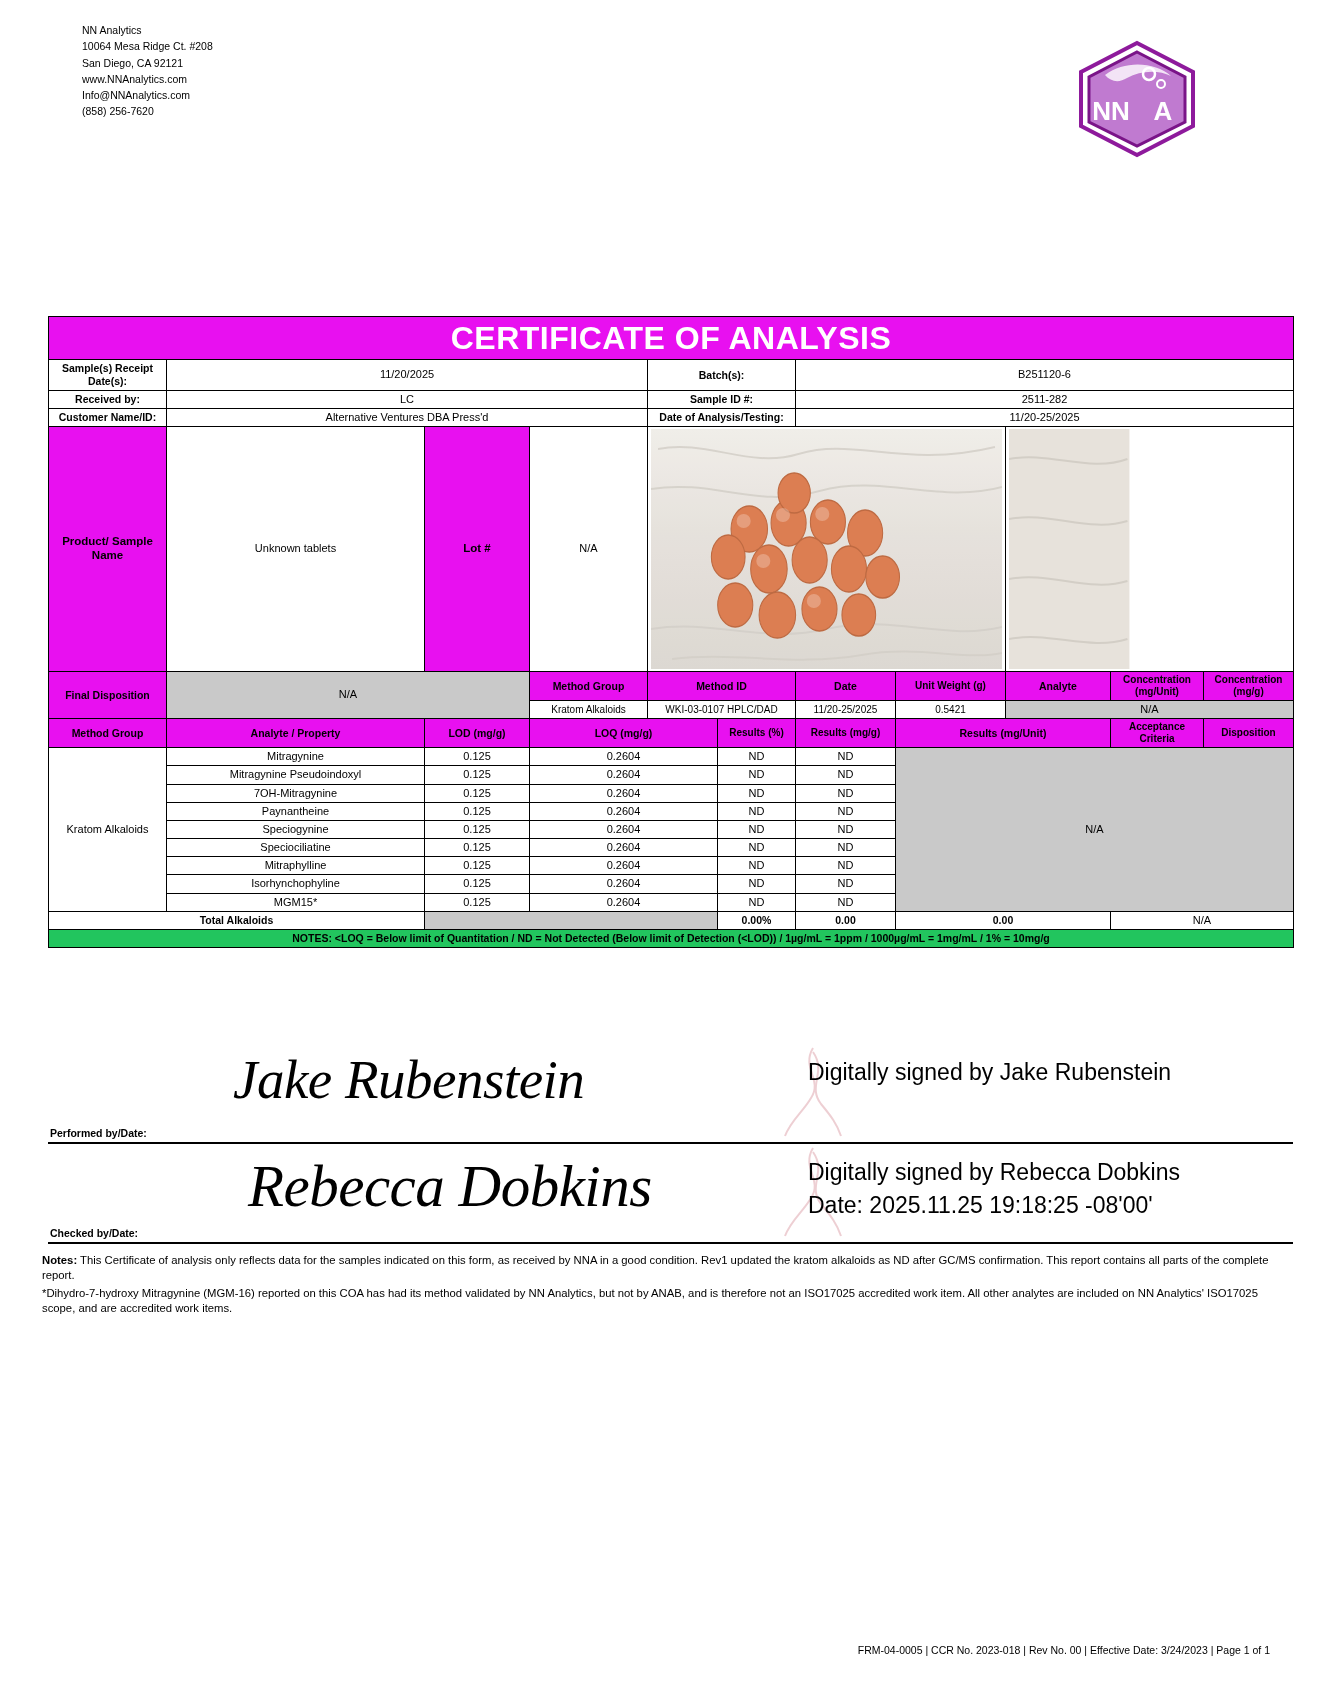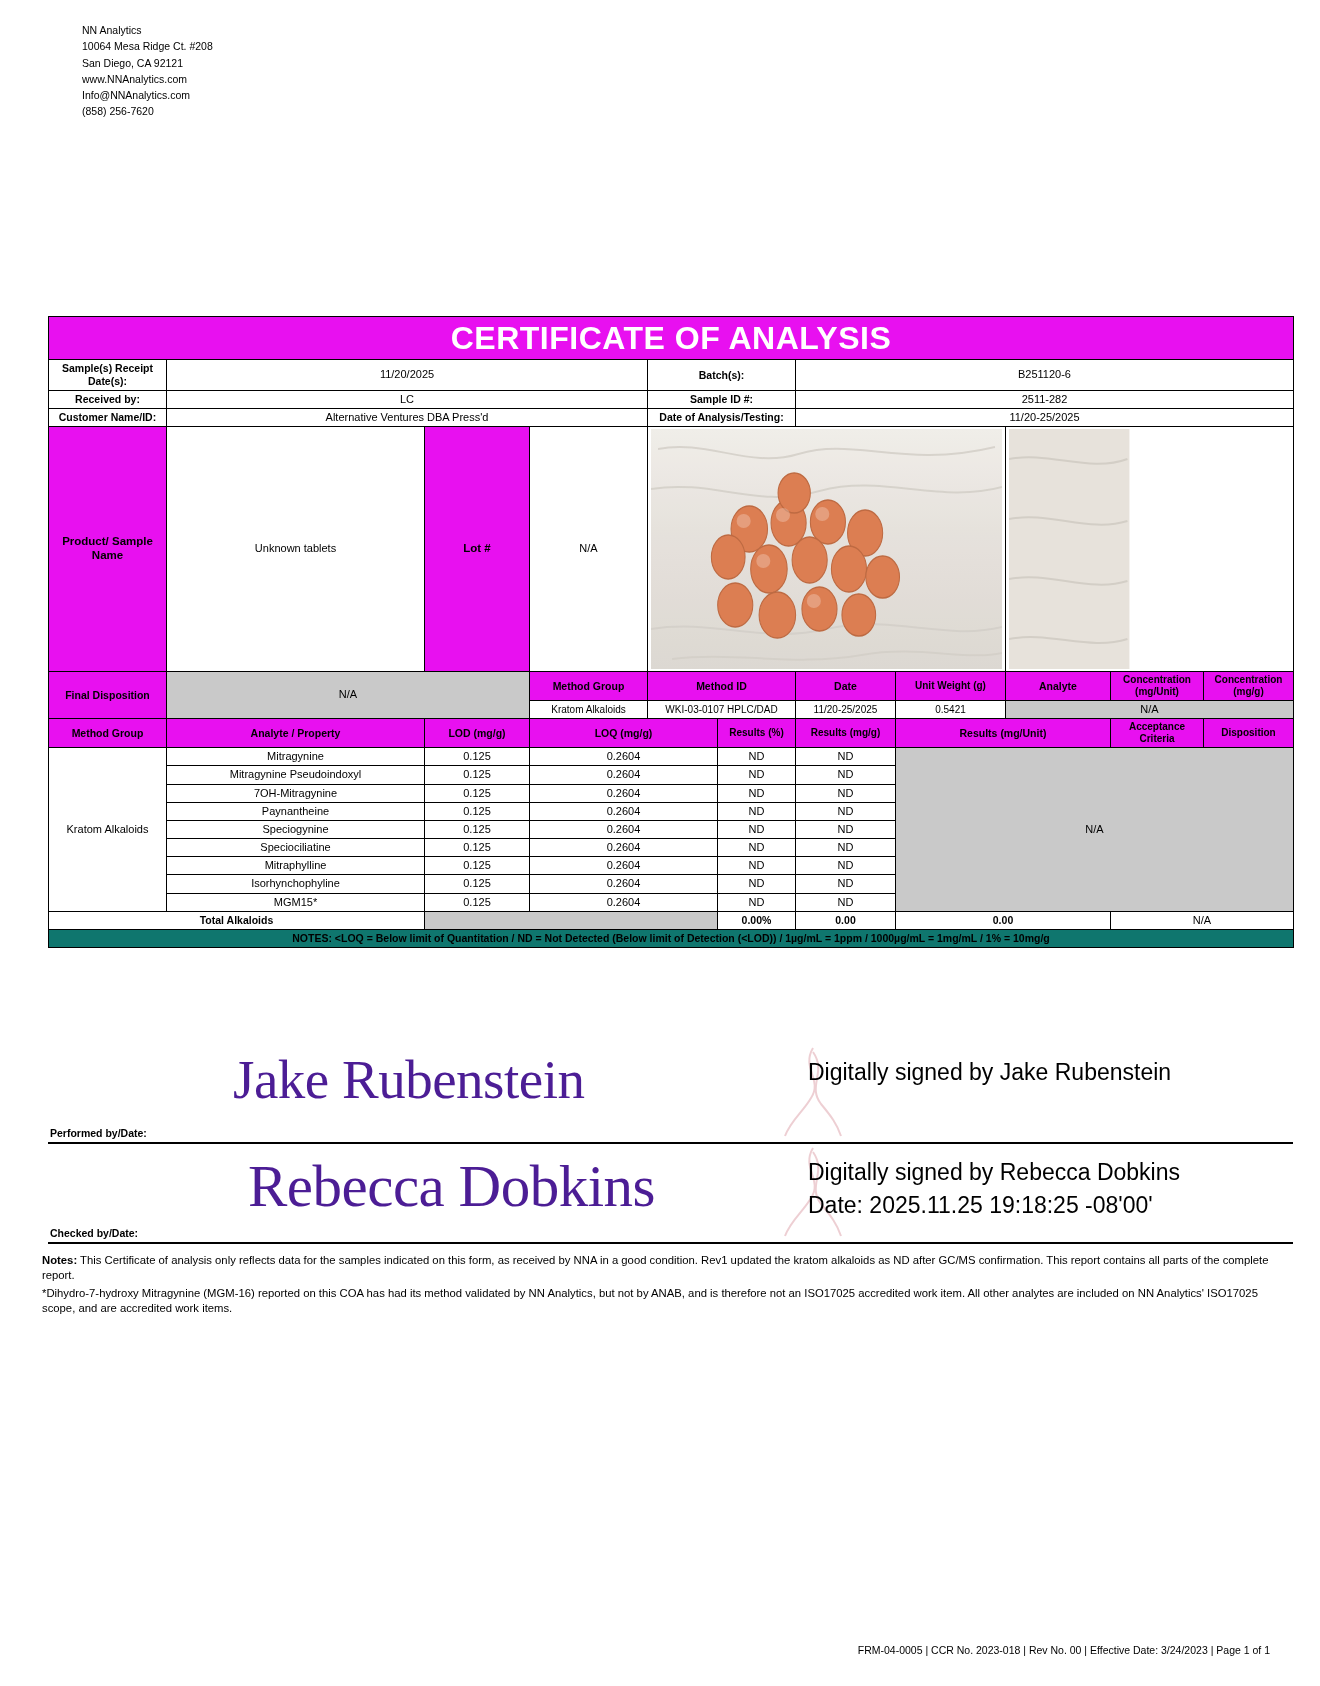--- a/index.html
+++ b/index.html
@@ -89,21 +89,21 @@
   .sample-photo {
     width: 100%;
     height: 240px;
     display: block;
     position: relative;
     overflow: hidden;
     background: #e9e4dd;
   }
 
   .notes-bar {
-    background: #0f766e;
+    background: #22c55e;
     color: #000;
     font-weight: bold;
     font-size: 10.5px;
     padding: 3px 0;
   }
 
   
   .sig-area {
     position: absolute;
     top: 1036px;
@@ -122,22 +122,23 @@
     font-size: 10.5px;
     font-weight: bold;
   }
   .sig-name {
     position: absolute;
     left: 185px;
     top: 4px;
     font-family: "Liberation Serif", serif;
     font-size: 55px;
     letter-spacing: -0.5px;
-    color: #4c1d95;
+    color: #000000;
     white-space: nowrap;
+    font-style: italic;
   }
   .sig-name.second { left: 200px; font-size: 59px; top: 8px; }
   .sig-flourish {
     position: absolute;
     left: 735px;
     top: 2px;
     width: 60px;
     height: 92px;
     opacity: .55;
   }
@@ -180,20 +181,31 @@
 
   <div class="header">
     <div>NN Analytics</div>
     <div>10064 Mesa Ridge Ct. #208</div>
     <div>San Diego, CA 92121</div>
     <div>www.NNAnalytics.com</div>
     <div>Info@NNAnalytics.com</div>
     <div>(858) 256-7620</div>
   </div>
 
+  <div class="logo">
+    <svg viewBox="0 0 125 118" width="125" height="118">
+      <polygon points="62,3 118,32 118,86 62,115 6,86 6,32" fill="#ffffff" stroke="#8e1a9c" stroke-width="4"></polygon>
+      <polygon points="62,12 110,37 110,82 62,106 14,82 14,37" fill="#c07ad0" stroke="#7a1488" stroke-width="3"></polygon>
+      <path d="M30,35 C50,20 80,22 96,36 C84,30 66,30 52,38 C44,43 36,42 30,35 Z" fill="#ffffff" opacity="0.8"></path>
+      <circle cx="74" cy="34" r="6" fill="none" stroke="#ffffff" stroke-width="2.5"></circle>
+      <circle cx="86" cy="44" r="4" fill="none" stroke="#ffffff" stroke-width="2"></circle>
+      <text x="36" y="80" font-family="Liberation Sans, sans-serif" font-size="26" font-weight="bold" fill="#ffffff" text-anchor="middle">NN</text>
+      <text x="88" y="80" font-family="Liberation Sans, sans-serif" font-size="26" font-weight="bold" fill="#ffffff" text-anchor="middle">A</text>
+    </svg>
+  </div>
 
   <table class="coa">
     <colgroup>
       <col style="width:118px">
       <col style="width:258px">
       <col style="width:105px">
       <col style="width:118px">
       <col style="width:70px">
       <col style="width:78px">
       <col style="width:100px">

